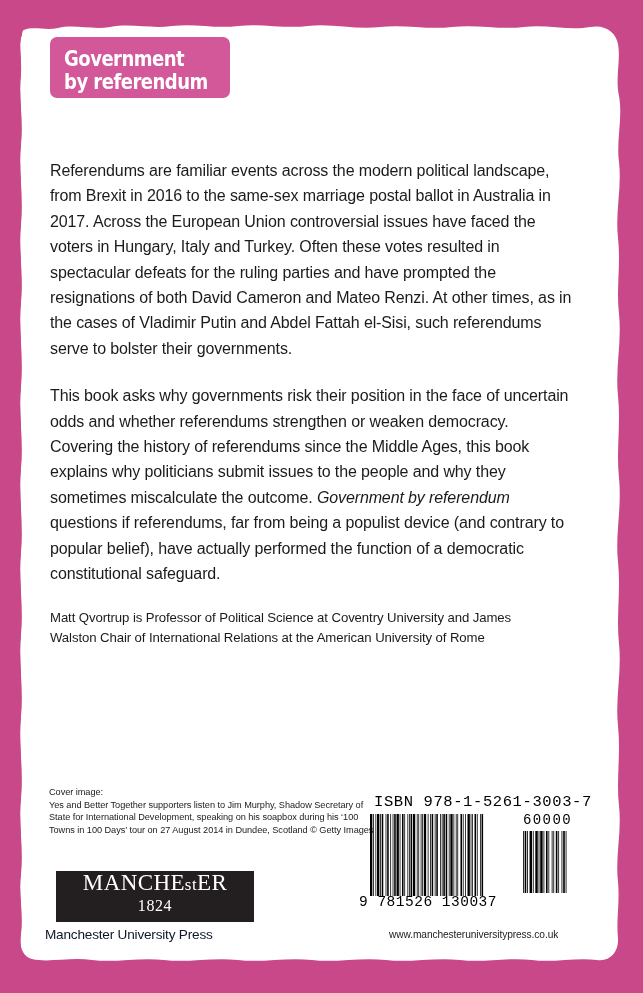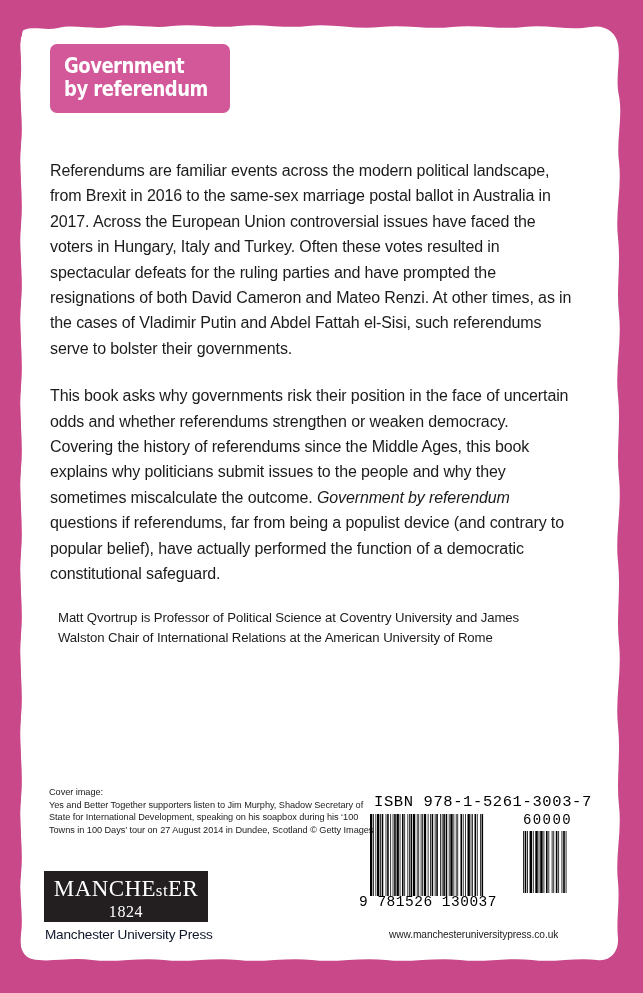--- a/index.html
+++ b/index.html
@@ -38,23 +38,23 @@
     top: 0;
     width: 643px;
     height: 993px;
     pointer-events: none;
   }
 
   
   #title-block {
     position: absolute;
     left: 50px;
-    top: 44px;
+    top: 37px;
     width: 180px;
-    height: 69px;
+    height: 61px;
     background: #d2589a;
     border-radius: 7px;
     box-sizing: border-box;
     padding: 11px 0 0 14px;
   }
   .title-line {
     color: #ffffff;
     font-family: "DejaVu Sans", sans-serif;
     font-weight: bold;
     font-size: 20.5px;
@@ -110,47 +110,45 @@
   #bio {
     position: absolute;
     left: 50px;
     top: 608px;
     width: 500px;
     color: #1b1b1b;
     font-family: "Liberation Sans", sans-serif;
     font-size: 13.2px;
     line-height: 19.6px;
     letter-spacing: -0.1px;
-    margin-left: 8px;
   }
 
   
   #credit {
     position: absolute;
     left: 49px;
     top: 786px;
     width: 330px;
     color: #1b1b1b;
     font-family: "Liberation Sans", sans-serif;
     font-size: 9.2px;
     line-height: 12.6px;
     letter-spacing: -0.05px;
   }
 
   
   #logo-box {
     position: absolute;
-    left: 44px;
+    left: 56px;
     top: 871px;
-    width: 164px;
+    width: 198px;
     height: 51px;
     background: #231f20;
     text-align: center;
     box-sizing: border-box;
-    padding-top: 6px;
   }
   #logo-word {
     color: #ffffff;
     font-family: "Liberation Serif", serif;
     font-size: 23px;
     line-height: 24px;
     letter-spacing: 0.4px;
   }
   #logo-word .sc {
     font-size: 17px;

